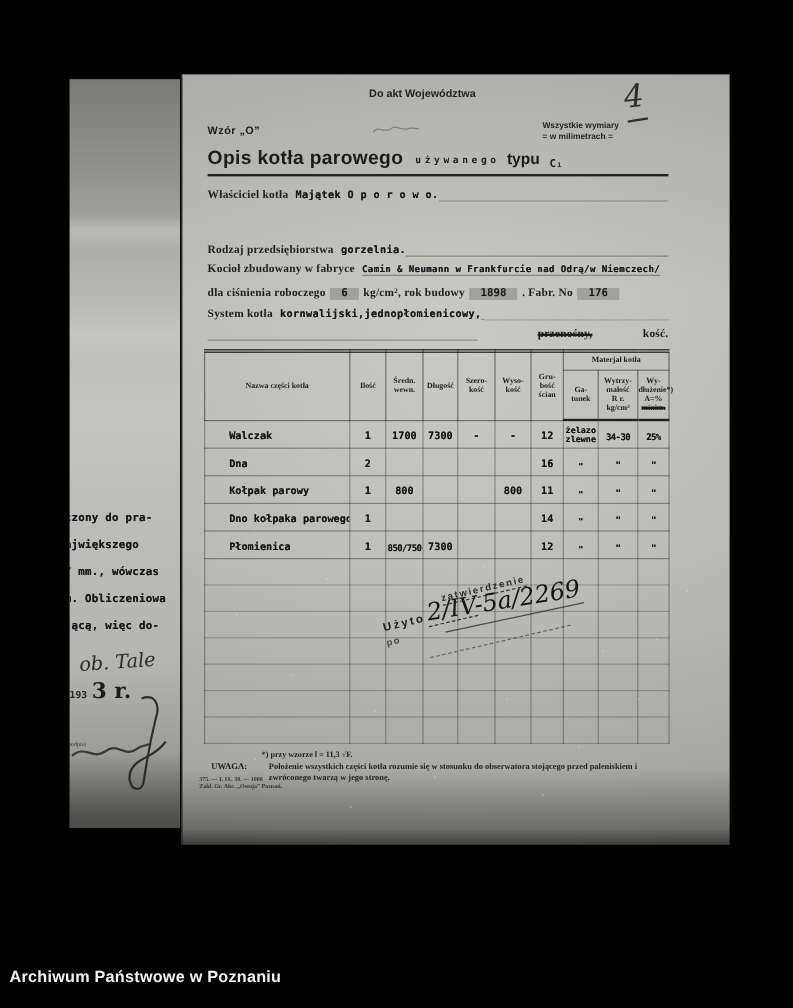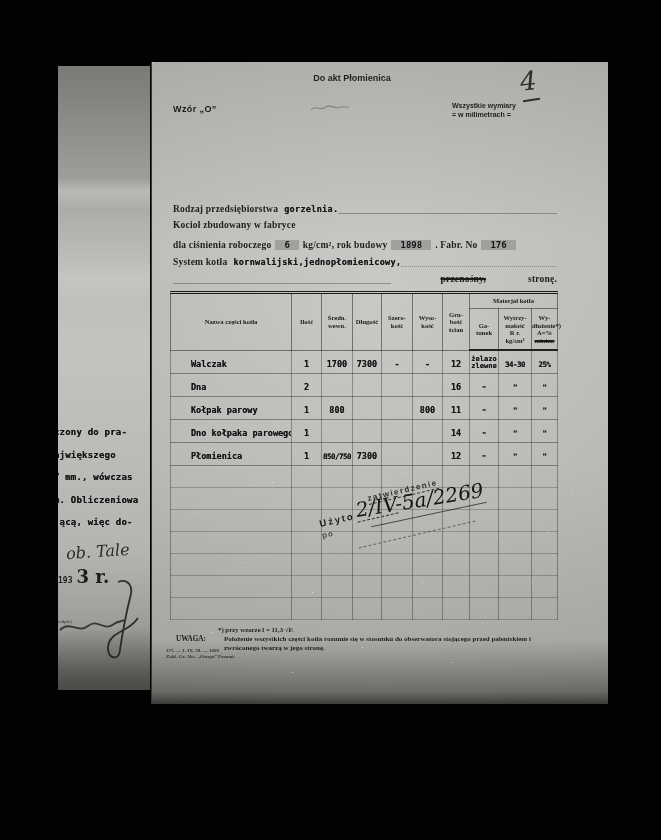--- a/index.html
+++ b/index.html
@@ -124,58 +124,67 @@
     <svg id="signature-svg" width="92" height="90" viewBox="0 0 92 90">
       <path d="M2,52 C12,42 20,56 30,48 C40,40 46,54 56,46 C60,43 63,44 66,42" fill="none" stroke="#26262a" stroke-width="1.8" opacity=".85"></path>
       <path d="M60,4 C70,0 76,8 72,20 C68,36 64,58 62,72 C61,82 52,82 50,72 C49,64 54,58 62,54 C70,50 76,46 80,40" fill="none" stroke="#202024" stroke-width="1.8" opacity=".9"></path>
     </svg>
     <div class="podpis">(podpis)</div>
   </div>
 
   <div id="main-page">
     <div class="specks"></div>
 
-    <div class="routing">Do akt Płomienica</div>
+    <div class="routing">Do akt Województwa</div>
     <div class="page-num">4</div>
     <div class="page-num-tick"></div>
     <div class="wzor">Wzór „O”</div>
     <svg id="scribble-svg" width="40" height="12" viewBox="0 0 40 12">
       <path d="M1,8 C6,2 10,10 16,5 C20,1 24,8 31,5 C34,4 37,6 39,5" fill="none" stroke="#3a3a3a" stroke-width="1.1"></path>
     </svg>
     <div class="units">
       <div>Wszystkie wymiary</div>
       <div>= w milimetrach =</div>
     </div>
 
-
+    <div class="title-row">
+      <span class="title-main">Opis kotła parowego</span><span class="title-ins">używanego</span><span class="title-typu">typu</span><span class="title-type">C₁</span>
+    </div>
+
+    <div class="fline" style="top:96px">
+      <span class="flabel">Właściciel kotła</span>
+      <span class="fvalue">Majątek  O p o r o w o.</span>
+      <span class="ffill"></span>
+    </div>
     <div class="fline" style="top:142px">
       <span class="flabel">Rodzaj przedsiębiorstwa</span>
       <span class="fvalue">gorzelnia.</span>
       <span class="ffill"></span>
     </div>
     <div class="fline" style="top:158px">
       <span class="flabel">Kocioł zbudowany w fabryce</span>
+      <span class="fvalue underlined" style="font-size:7.6px">Camin &amp; Neumann w Frankfurcie nad Odrą/w Niemczech/</span>
     </div>
     <div class="fline" style="top:178px">
       <span class="flabel">dla ciśnienia roboczego</span>
       <span class="shade">6</span>
       <span class="flabel">kg/cm², rok budowy</span>
       <span class="shade">1898</span>
       <span class="flabel">. Fabr. No</span>
       <span class="shade">176</span>
     </div>
     <div class="fline" style="top:195px">
       <span class="flabel">System kotła</span>
       <span class="fvalue">kornwalijski,jednopłomienicowy,</span>
       <span class="ffill" style="border-bottom-style:dotted"></span>
     </div>
     <div class="fline fline-right" style="top:212px">
       <span class="ffill" style="margin-right:8px"></span>
       <span class="flabel struck">przenośny,</span>
-      <span class="flabel">stronę.</span>
+      <span class="flabel">kość.</span>
     </div>
 
     <table id="parts-table">
       <colgroup>
         <col style="width:121px">
           <col style="width:30px">
           <col style="width:31px">
           <col style="width:29px">
         <col style="width:31px">
           <col style="width:30px">
@@ -371,13 +380,14 @@
 
     <div class="footnote">*) przy wzorze l = 11,3 √F.</div>
     <div class="uwaga-label">UWAGA:</div>
     <div class="uwaga-text">Położenie wszystkich części kotła rozumie się w stosunku do obserwatora stojącego przed paleniskiem i zwróconego twarzą w jego stronę.</div>
     <div class="print-info">
       <div>375. — 1. IX. 38. — 1000</div>
       <div>Zakł. Gr. Akc. „Ostoja” Poznań.</div>
     </div>
   </div>
 
+  <div id="caption">Archiwum Państwowe w Poznaniu</div>
 </div>
 
 </body></html>

